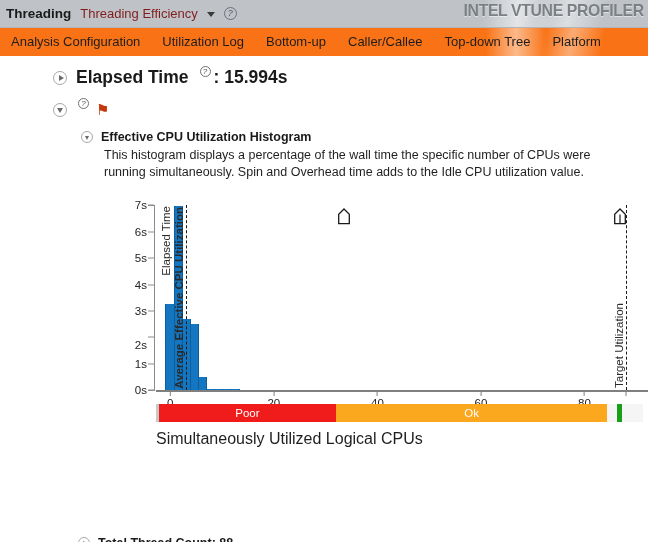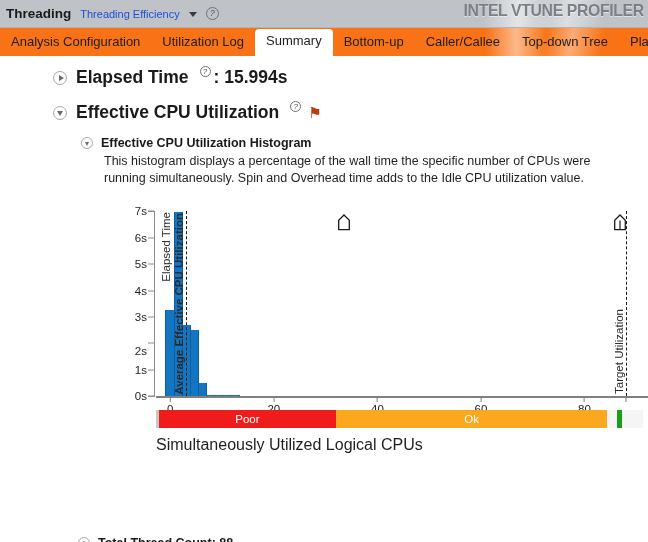--- a/index.html
+++ b/index.html
@@ -38,22 +38,22 @@
     height: 100%;
     padding-left: 6px;
     gap: 9px;
   }
   .view-name {
     font-size: 13.5px;
     font-weight: bold;
     color: #1a1a1a;
   }
   .cfg-name {
-    font-size: 11px;
-    color: #1d4ed8;
+    font-size: 13px;
+    color: #7f1d1d;
   }
   .caret-down {
     width: 0; height: 0;
     border-left: 4.5px solid transparent;
     border-right: 4.5px solid transparent;
     border-top: 5px solid #3a3a3a;
     margin-top: 2px;
   }
   .qmark {
     display: inline-flex;
@@ -376,39 +376,37 @@
     <span class="caret-down"></span>
     <span class="qmark">?</span>
   </div>
   <div class="brand">INTEL VTUNE PROFILER</div>
 </div>
 
 <div class="tabstrip">
   <div class="swoosh2"></div>
   <div class="tab">Analysis Configuration</div>
   <div class="tab">Utilization Log</div>
-  <div class="tab active">Summary</div>
   <div class="tab">Bottom-up</div>
   <div class="tab">Caller/Callee</div>
   <div class="tab">Top-down Tree</div>
   <div class="tab">Platform</div>
 </div>
 
 <div class="content">
 
   <div class="row1">
     <span class="exp"></span>
     <span class="h-big">Elapsed Time</span>
     <span class="qmark sup-q">?</span>
     <span class="h-big" style="margin-left:-7px">: 15.994s</span>
   </div>
 
   <div class="row1" style="padding-top:14px">
     <span class="exp open"></span>
-    <span class="h-big">Effective CPU Utilization</span>
     <span class="qmark sup-q">?</span>
     <span class="flag" style="margin-left:-3px">⚑</span>
   </div>
 
   <div class="row2">
     <span class="exp sm open"></span>
     <span class="h-sub">Effective CPU Utilization Histogram</span>
   </div>
   <div class="desc">This histogram displays a percentage of the wall time the specific number of CPUs were running simultaneously. Spin and Overhead time adds to the Idle CPU utilization value.</div>
 

